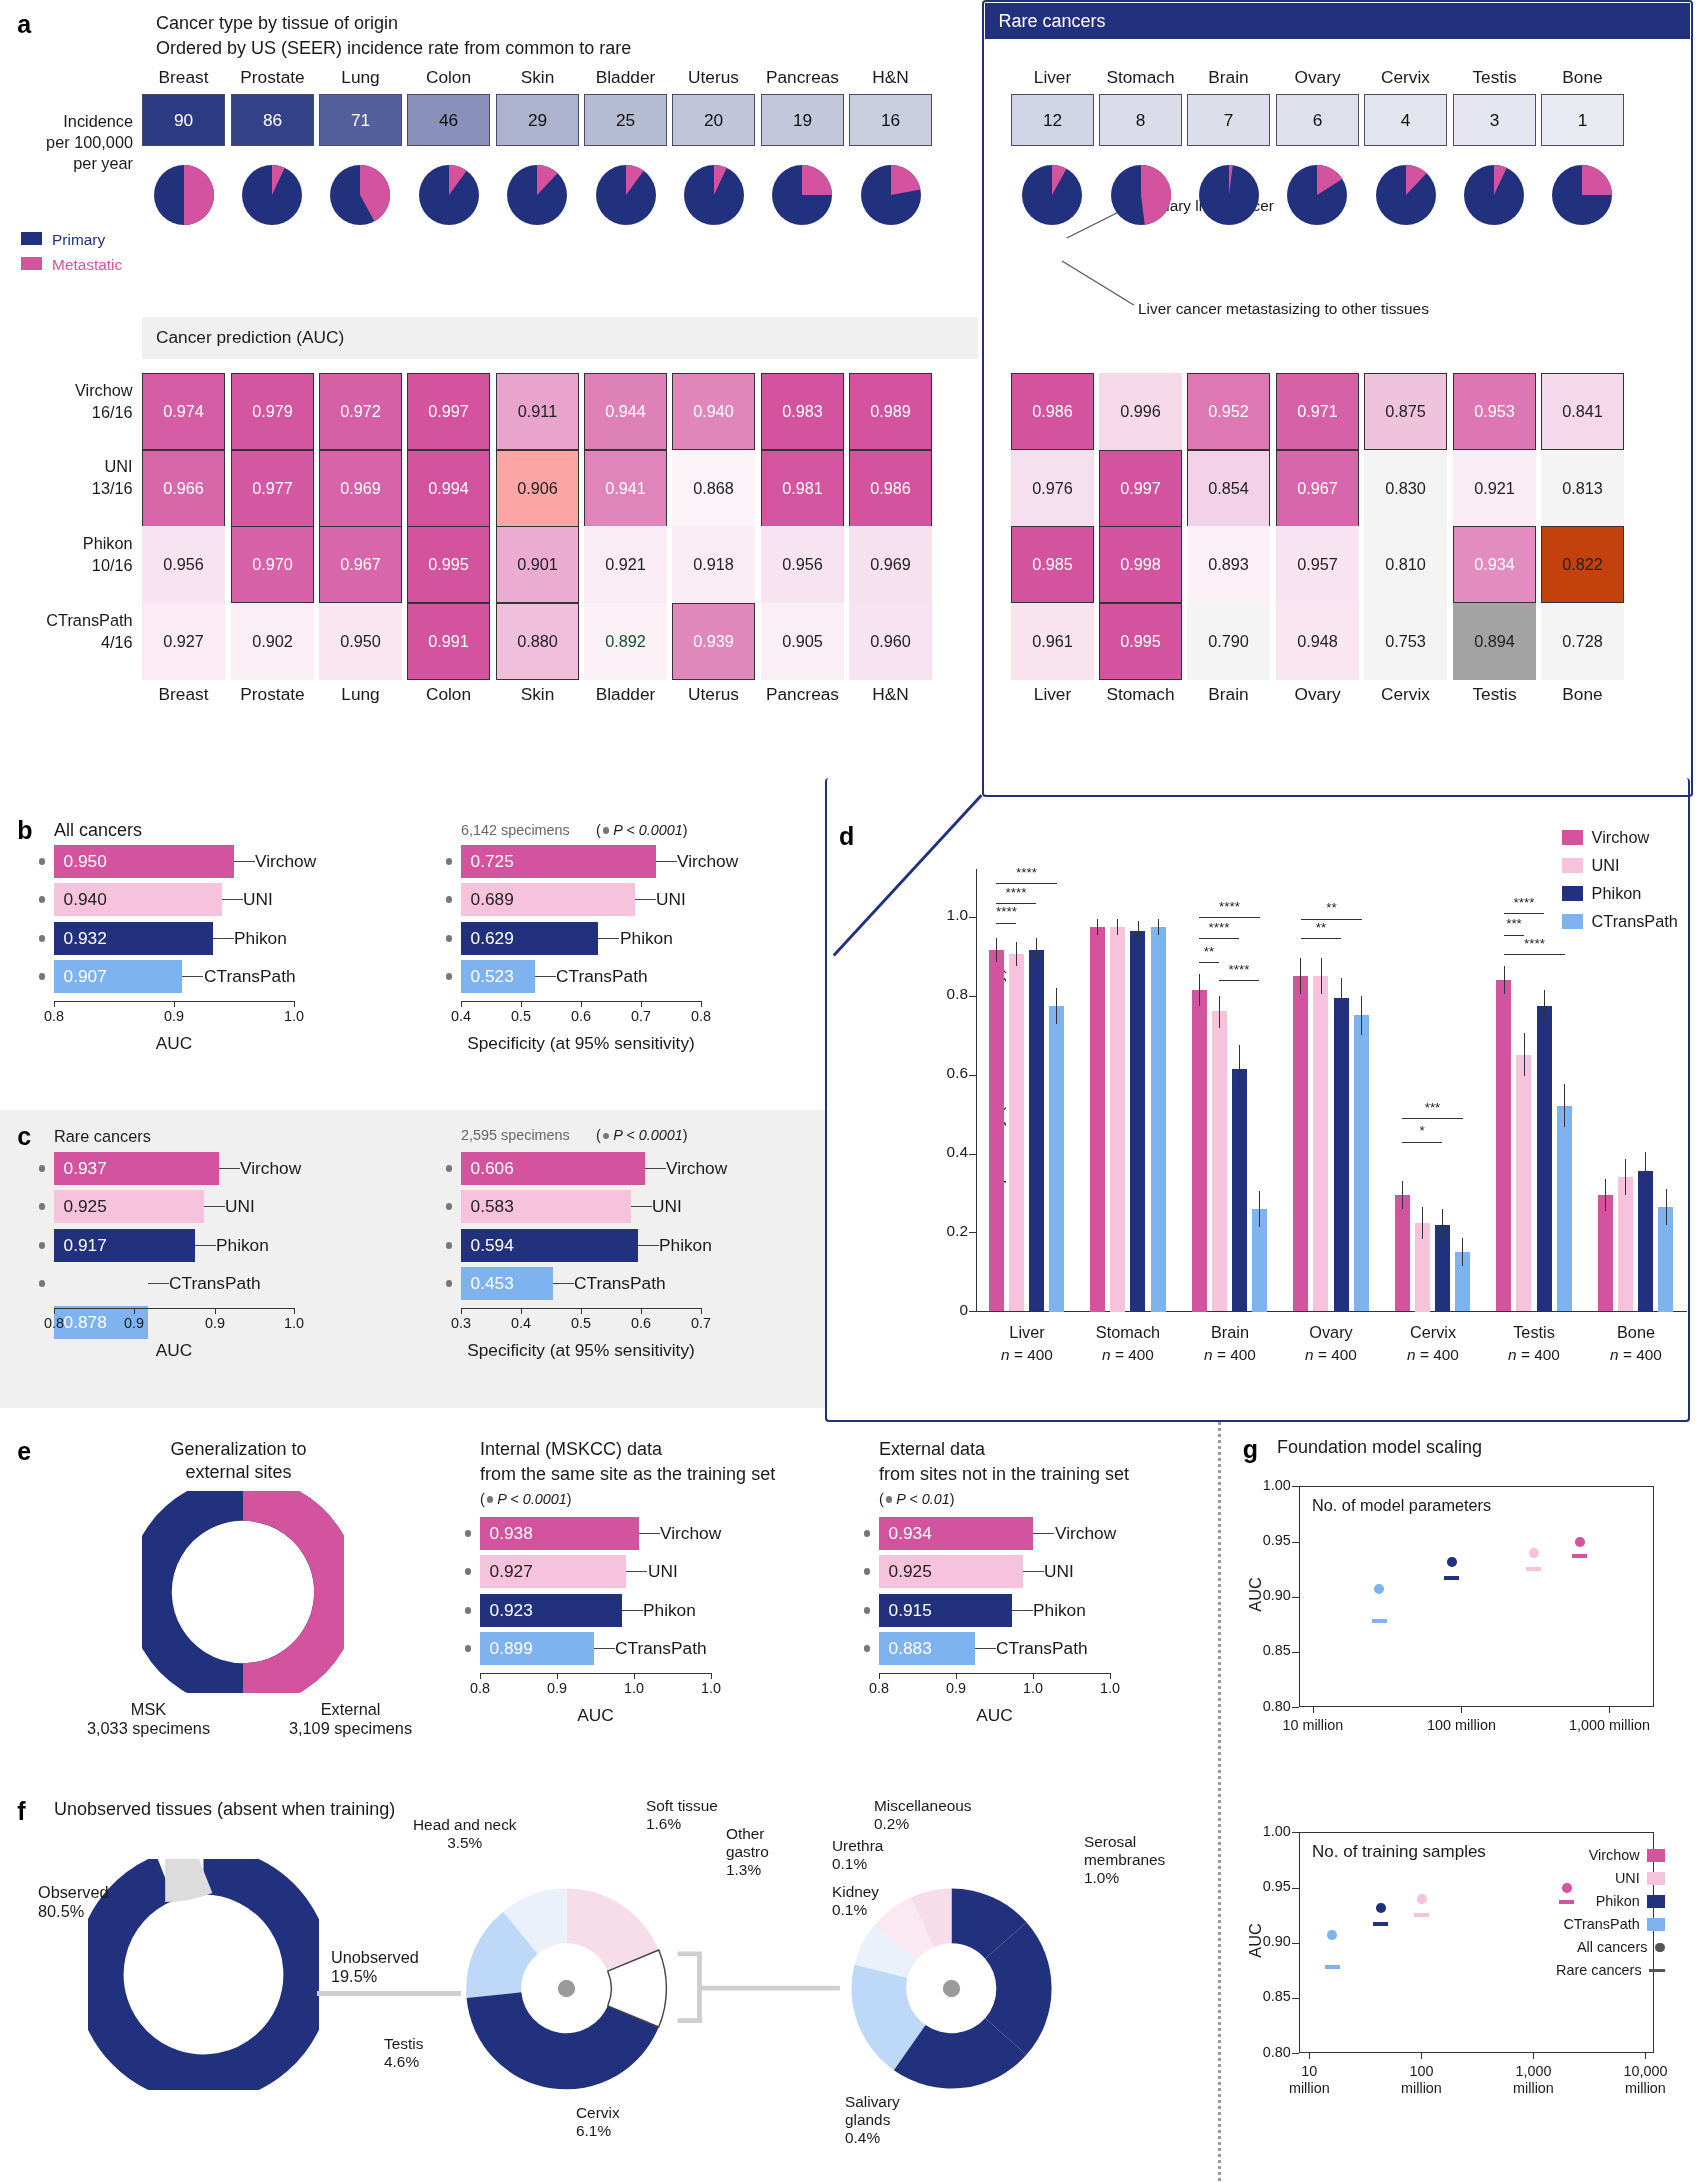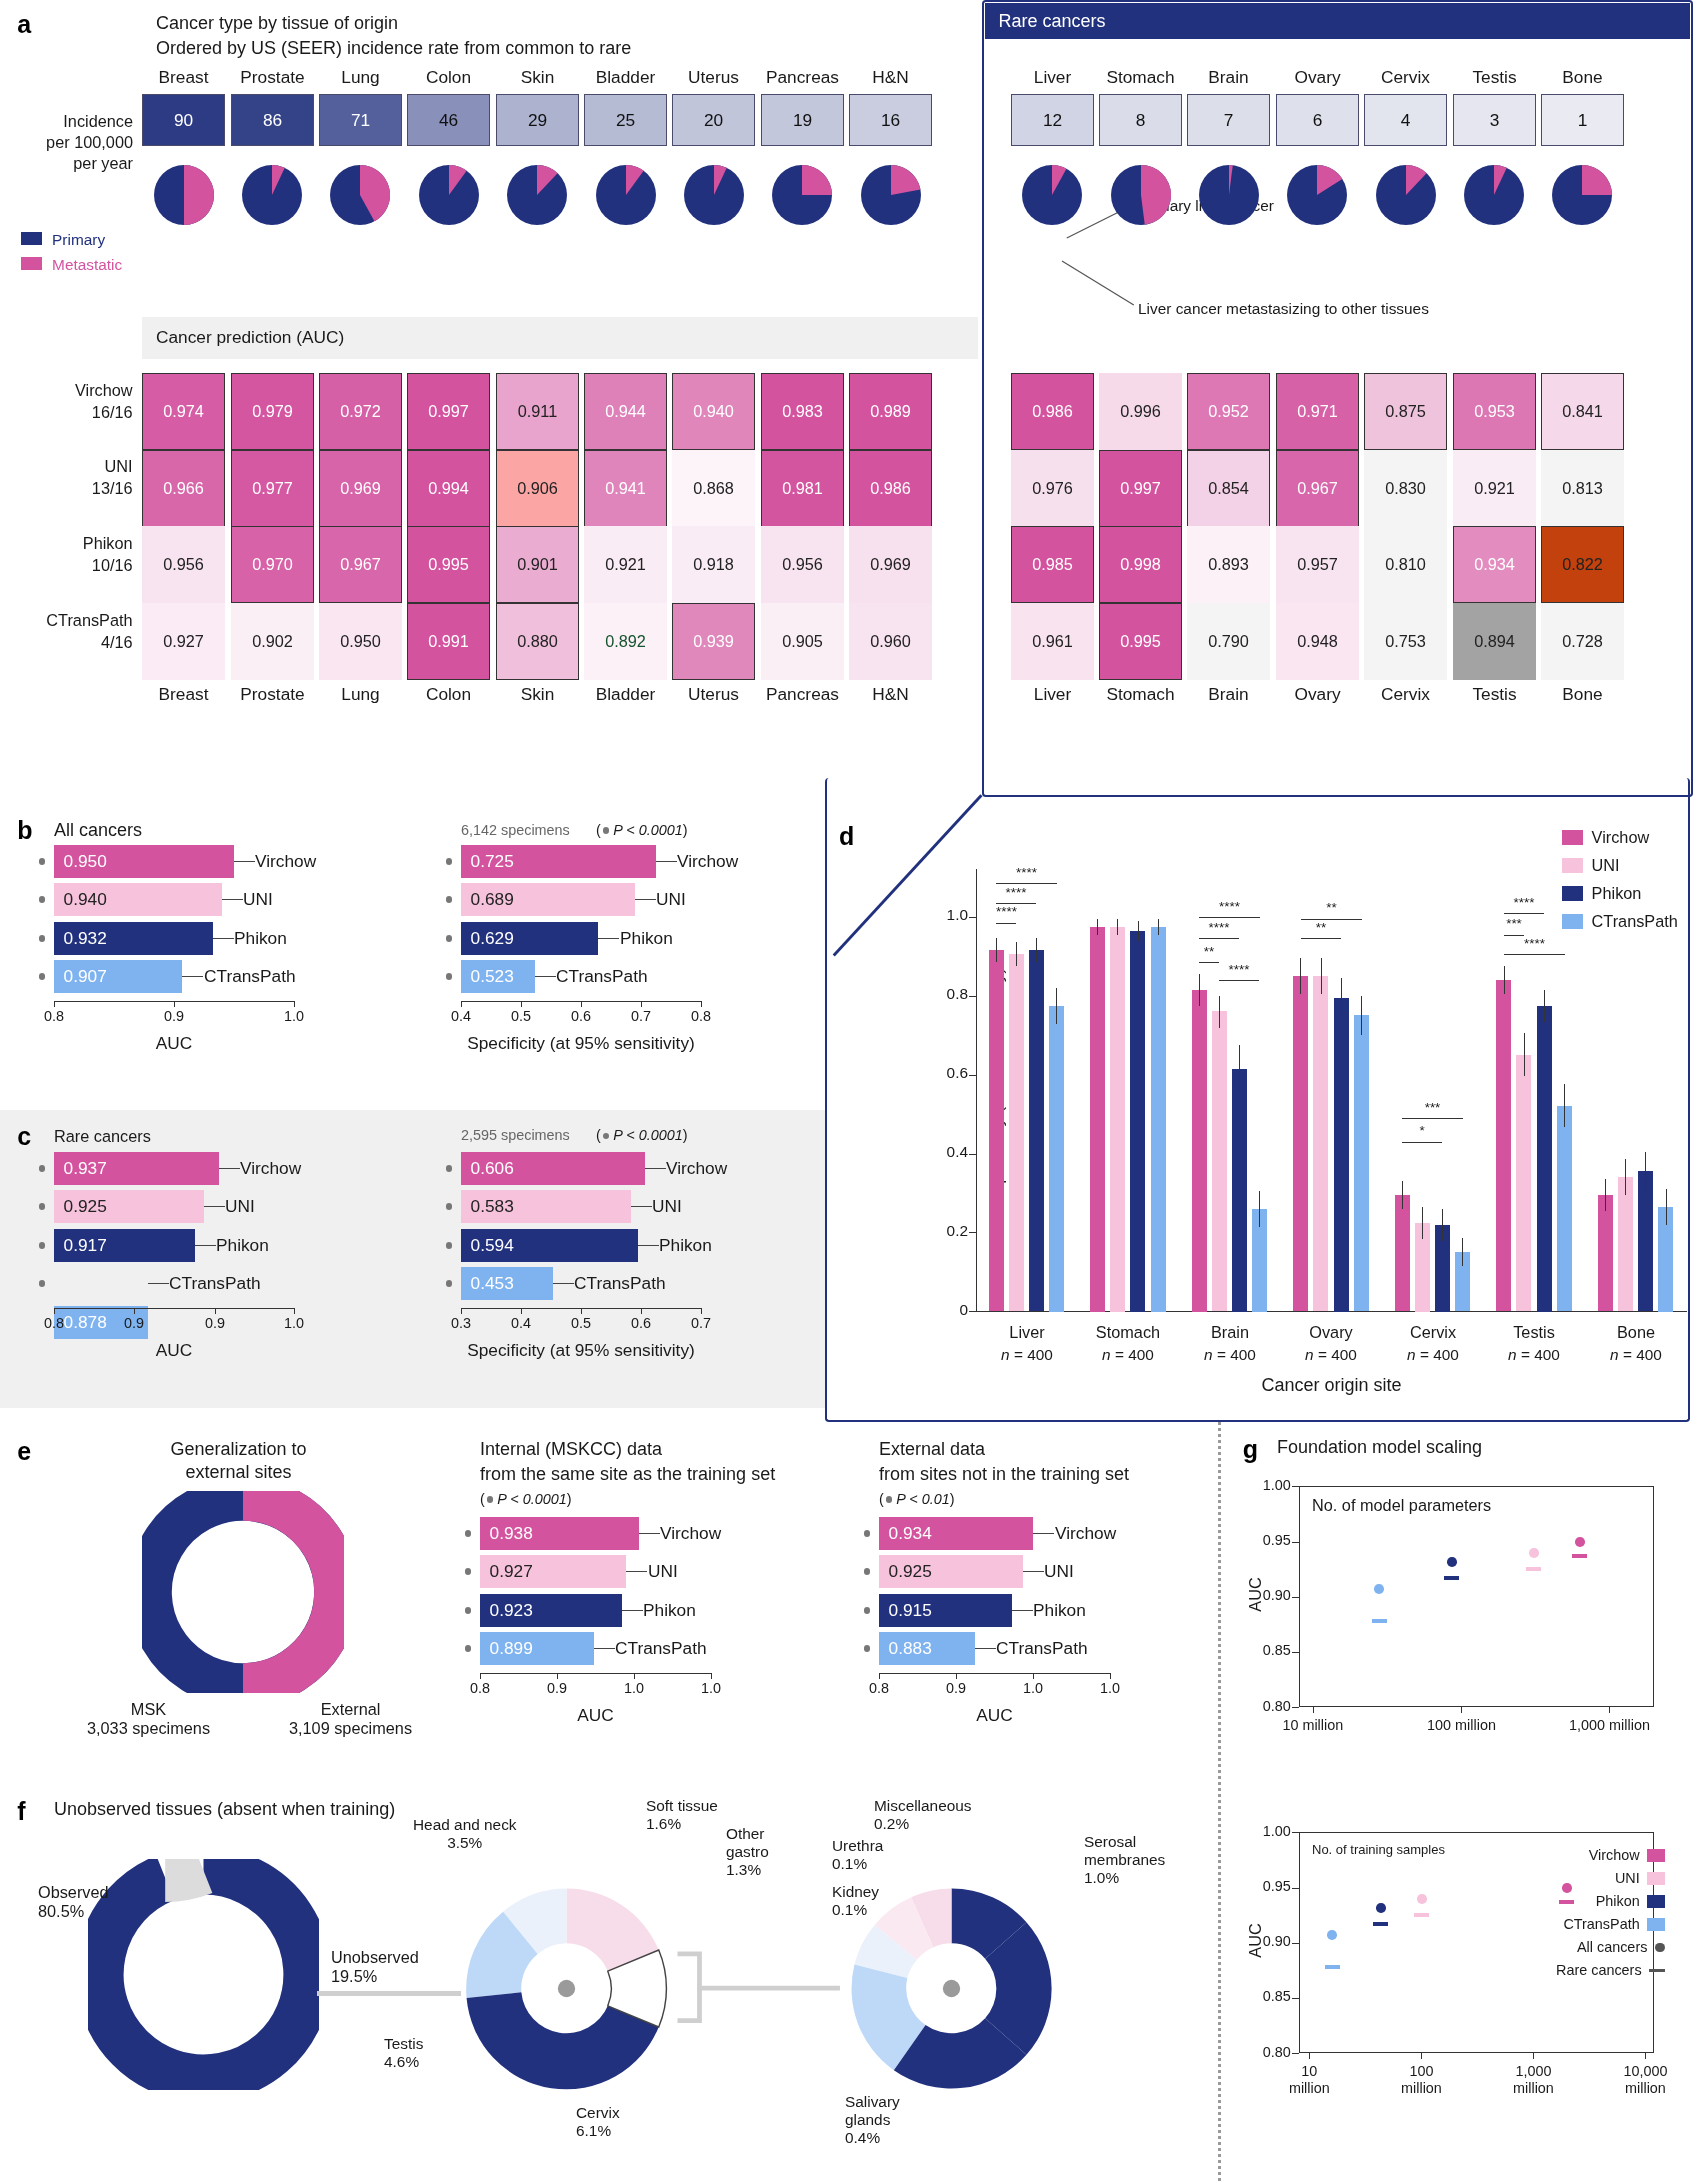--- a/index.html
+++ b/index.html
@@ -559,21 +559,20 @@
       <div class="abs" style="left:728px; top:364px; width:15.4px; height:116px; background:#d3539f;"></div>
       <div class="abs" style="left:735px; top:348px; width:1.3px; height:32px; background:#333;"></div>
       <div class="abs" style="left:748px; top:346px; width:15.4px; height:134px; background:#f7c3dc;"></div>
       <div class="abs" style="left:755px; top:328px; width:1.3px; height:36px; background:#333;"></div>
       <div class="abs" style="left:768px; top:340px; width:15.4px; height:140px; background:#21317d;"></div>
       <div class="abs" style="left:775px; top:321px; width:1.3px; height:39px; background:#333;"></div>
       <div class="abs" style="left:788px; top:376px; width:15.4px; height:105px; background:#7fb3ef;"></div>
       <div class="abs" style="left:796px; top:358px; width:1.3px; height:36px; background:#333;"></div>
       <div class="abs" style="left:715px; top:492px; width:102px; text-align:center; font-size:16.3px;">Bone</div>
       <div class="abs" style="left:715px; top:515px; width:102px; text-align:center; font-size:15.4px;"><i>n</i> = 400</div>
-      <div class="abs" style="left:106px; top:544px; width:711px; text-align:center; font-size:18px;">Cancer origin site</div>
       <div class="abs" style="left:126px; top:92px; width:20px; height:1.3px; background:#333;"></div>
       <div class="abs sig" style="left:126px; top:73px; width:20px; text-align:center;">****</div>
       <div class="abs" style="left:126px; top:72px; width:40px; height:1.3px; background:#333;"></div>
       <div class="abs sig" style="left:126px; top:54px; width:40px; text-align:center;">****</div>
       <div class="abs" style="left:126px; top:52px; width:61px; height:1.3px; background:#333;"></div>
       <div class="abs sig" style="left:126px; top:34px; width:61px; text-align:center;">****</div>
       <div class="abs" style="left:329px; top:131px; width:20px; height:1.3px; background:#333;"></div>
       <div class="abs sig" style="left:329px; top:113px; width:20px; text-align:center;">**</div>
       <div class="abs" style="left:329px; top:107px; width:40px; height:1.3px; background:#333;"></div>
       <div class="abs sig" style="left:329px; top:89px; width:40px; text-align:center;">****</div>
@@ -860,21 +859,21 @@
       <div class="abs" style="left:165px; top:248px; width:115px; text-align:center; font-size:14.4px; line-height:17.3px;">
         <div>100 million</div>
       </div>
       <div class="abs" style="left:370px; top:238px; width:1.2px; height:5.8px; background:#333;"></div>
       <div class="abs" style="left:313px; top:248px; width:115px; text-align:center; font-size:14.4px; line-height:17.3px;">
         <div>1,000 million</div>
       </div>
     </div>
   <div id="g-bottom" class="abs" style="left:0px; top:384px; width:461px; height:355px;">
       <div class="abs" style="left:60px; top:17.3px; width:355px; height:221px; border:1.3px solid #333;"></div>
-      <div class="abs" style="left:73px; top:27px; font-size:13px;">No. of training samples</div>
+      <div class="abs" style="left:73px; top:27px; font-size:17px;">No. of training samples</div>
       <div class="abs" style="left:53px; top:238px; width:6.7px; height:1.2px; background:#333;"></div>
       <div class="abs" style="left:3.8px; top:229px; width:48px; text-align:right; font-size:14.4px;">0.80</div>
       <div class="abs" style="left:53px; top:183px; width:6.7px; height:1.2px; background:#333;"></div>
       <div class="abs" style="left:3.8px; top:173px; width:48px; text-align:right; font-size:14.4px;">0.85</div>
       <div class="abs" style="left:53px; top:128px; width:6.7px; height:1.2px; background:#333;"></div>
       <div class="abs" style="left:3.8px; top:118px; width:48px; text-align:right; font-size:14.4px;">0.90</div>
       <div class="abs" style="left:53px; top:73px; width:6.7px; height:1.2px; background:#333;"></div>
       <div class="abs" style="left:3.8px; top:63px; width:48px; text-align:right; font-size:14.4px;">0.95</div>
       <div class="abs" style="left:53px; top:17.3px; width:6.7px; height:1.2px; background:#333;"></div>
       <div class="abs" style="left:3.8px; top:7.7px; width:48px; text-align:right; font-size:14.4px;">1.00</div>

